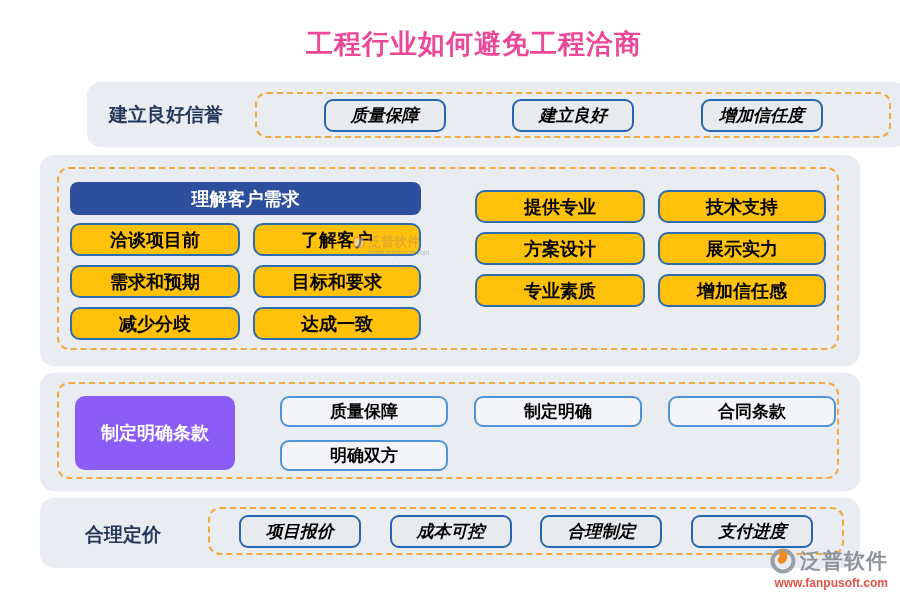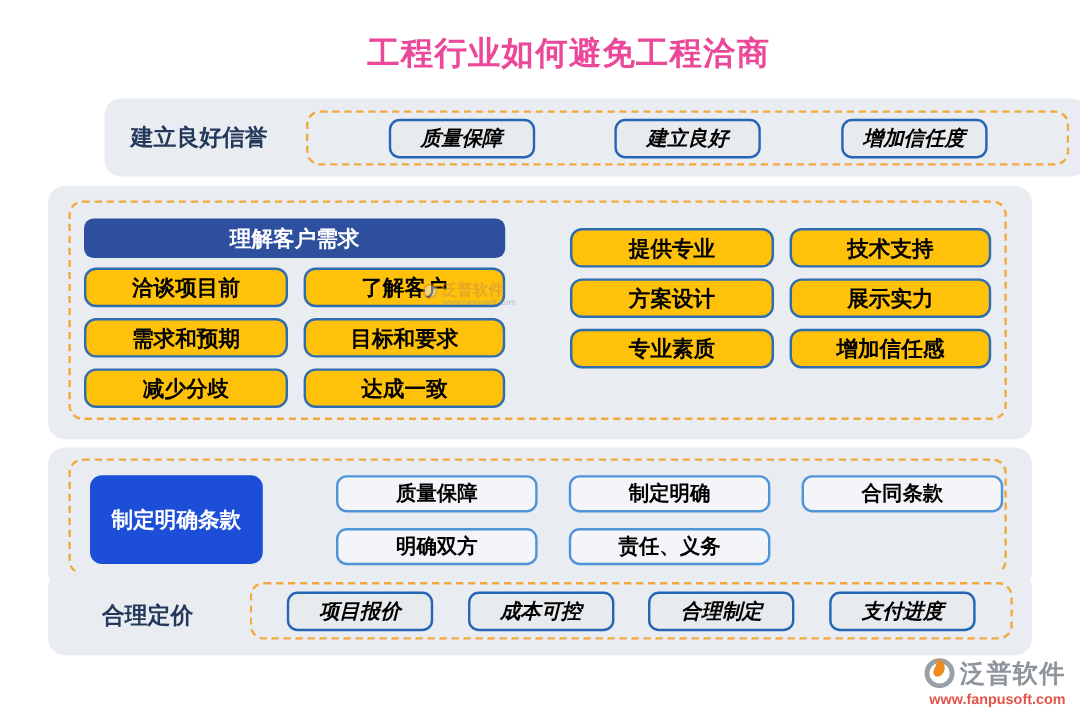--- a/index.html
+++ b/index.html
@@ -13,21 +13,21 @@
     text-align:center; font-size:27px; font-weight:bold;
     color:#ec4899; letter-spacing:1px;padding-left:24px;
   }
   .band {
     position:absolute; left:40px; width:820px;
     background:#e9edf2; border-radius:14px;
   }
   .band1 { top:82px;  height:65px;margin-left:47px; }
   .band2 { top:155px; height:211px; }
   .band3 { top:373px; height:118px; }
-  .band4 { top:476px; height:70px; }
+  .band4 { top:498px; height:70px; }
 
   .band-label {
     position:absolute; font-size:19px; font-weight:bold; color:#24385c;
     white-space:nowrap;
   }
   .band1 .band-label { left:22px; top:20px; }
   .band4 .band-label { left:45px; top:24px; }
 
   .dash {
     position:absolute; border:2px dashed #f3a83e; border-radius:12px;
@@ -67,22 +67,22 @@
     width:100%; height:33px; background:#2e4f9d; border-radius:8px;
     color:#ffffff; font-size:18px; font-weight:bold;
     display:flex; align-items:center; justify-content:center;
   }
   .grid2 {
     margin-top:8px; display:grid;
     grid-template-columns:170px 168px;
     column-gap:13px; row-gap:9px;
   }
   .terms-box {
-    position:absolute; left:16px; top:12px; width:144px; height:74px;
-    background:#1d4ed8; border-radius:10px; color:#ffffff;
+    position:absolute; left:16px; top:12px; width:160px; height:74px;
+    background:#8b5cf6; border-radius:10px; color:#ffffff;
     font-size:18px; font-weight:bold;
     display:flex; align-items:center; justify-content:center;
   }
   .grid3 {
     position:absolute; left:221px; top:12px; width:556px;
     display:grid; grid-template-columns:repeat(3,1fr);
     column-gap:26px; row-gap:13px;
   }
 
   .watermark {
@@ -154,21 +154,20 @@
 </section>
 
 <section class="band band3">
   <div class="dash dash3">
     <div class="terms-box">制定明确条款</div>
     <div class="grid3">
       <div class="chip white">质量保障</div>
       <div class="chip white">制定明确</div>
       <div class="chip white">合同条款</div>
       <div class="chip white">明确双方</div>
-      <div class="chip white">责任、义务</div>
     </div>
   </div>
 </section>
 
 <section class="band band4">
   <div class="band-label">合理定价</div>
   <div class="dash dash4">
     <div class="chip gray">项目报价</div>
     <div class="chip gray">成本可控</div>
     <div class="chip gray">合理制定</div>

